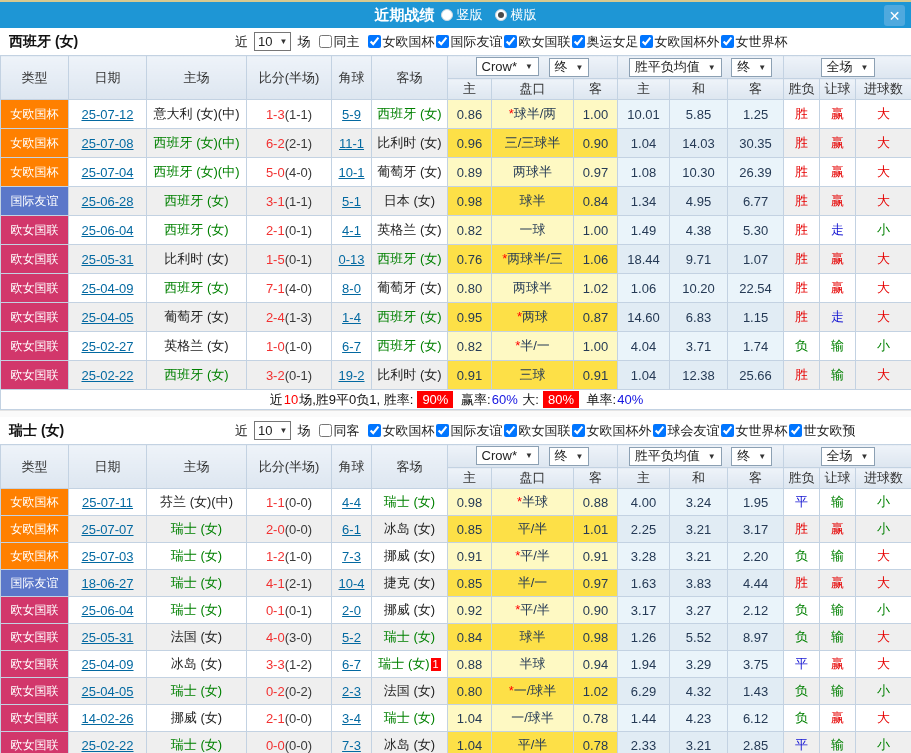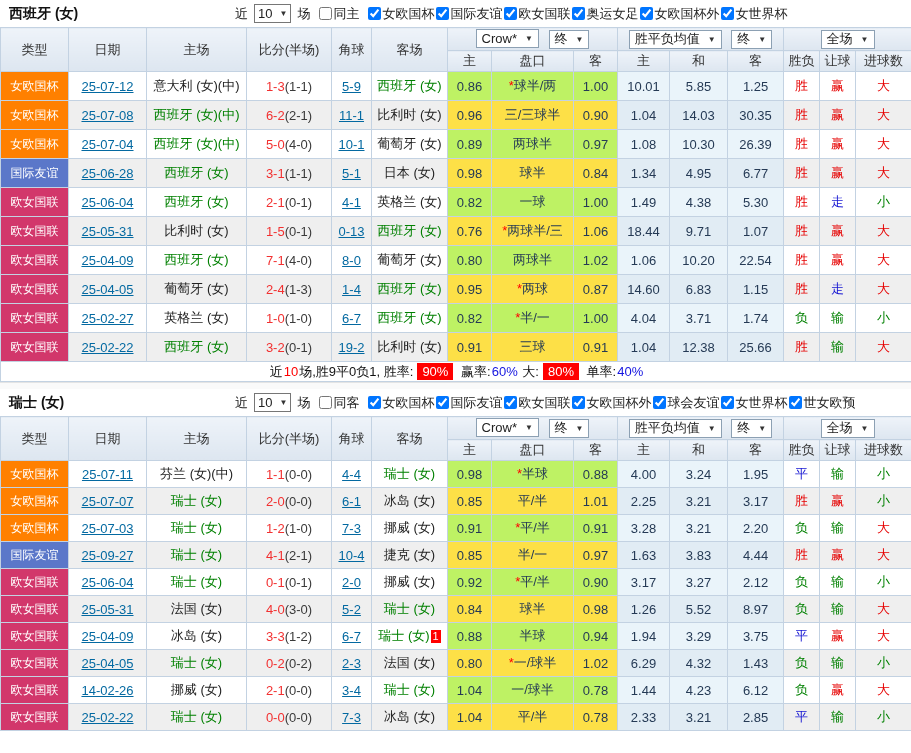--- a/index.html
+++ b/index.html
@@ -43,21 +43,21 @@
   tbody tr.even { background: #efefef; }
   td.c-league { color: #fff; font-size: 12px; padding: 0; }
   .lg-orange { background: #ff8000; }
   .lg-blue  { background: #5b77c9; }
   .lg-rose  { background: #d2376b; }
   td.c-date, td.c-corner { color: #0369a1; text-decoration: underline; }
   td.c-home, td.c-away { color: #222; }
   td .team-green { color: #008000; }
   .ft { color: #f23030; }
   .ht { color: #3a3a3a; margin-top: 25px; }
-  td.c-odds { background: #bef264; color: #253a55; }
+  td.c-odds { background: #fef9c3; color: #253a55; }
   tr.even td.c-odds { background: #fde047; }
   td.c-avg { background: #eaf4fa; color: #253a55; }
   tr.even td.c-avg { background: #e1ecf4; }
   .star { color: #f00; }
   .num-badge { display: inline-block; background: #f00; color: #fff; font-size: 11px; line-height: 13px;
     min-width: 9px; padding: 0 2px; margin-left: 1px; vertical-align: middle; }
   .num-badge:empty { display: none; }
   .o-red { color: #e60000; } .o-green { color: #008000; } .o-blue { color: #1414d2; }
 
   
@@ -70,20 +70,34 @@
   .summary-row .seg { margin: 0 1px; }
   .red-text { color: #f00; }
   .blue-text { color: #1414e0; }
   .rate-box { background: #f00; color: #fff; padding: 1px 5px; margin: 0 3px; }
 </style>
 </head>
 <body>
 
 <div id="app">
 
+  <div class="titlebar">
+    <span class="title">近期战绩</span>
+    <span class="radio-group">
+      <span class="radio-item">
+        <span class="radio-dot"></span>
+        <span class="radio-label">竖版</span>
+      </span>
+      <span class="radio-item">
+        <span class="radio-dot sel"></span>
+        <span class="radio-label">横版</span>
+      </span>
+    </span>
+    <span class="close-btn">✕</span>
+  </div>
 
   <div class="filter-row">
     <div class="team-title">西班牙 (女)</div>
     <div class="filter-controls">
       <span>近</span>
       <span class="mini-select">
         <span>10</span>
         <span class="caret">▼</span>
       </span>
       <span>场</span>
@@ -529,21 +543,21 @@
     <td class="c-odds">0.91</td>
     <td class="c-avg">3.28</td>
     <td class="c-avg">3.21</td>
     <td class="c-avg">2.20</td>
     <td class="c-out o-green">负</td>
     <td class="c-out o-green">输</td>
     <td class="c-out o-red">大</td>
   </tr>
         <tr class="even">
     <td class="c-league lg-blue">国际友谊</td>
-    <td class="c-date">25-09-27</td>
+    <td class="c-date">18-06-27</td>
     <td class="c-home"><span class="tname team-green">瑞士 (女)</span></td>
     <td class="c-score"><span class="ft">4-1</span><span class="ht">(2-1)</span></td>
     <td class="c-corner">10-4</td>
     <td class="c-away"><span class="tname">捷克 (女)</span></td>
     <td class="c-odds">0.85</td>
     <td class="c-odds"><span class="star"></span><span>半/一</span></td>
     <td class="c-odds">0.97</td>
     <td class="c-avg">1.63</td>
     <td class="c-avg">3.83</td>
     <td class="c-avg">4.44</td>

